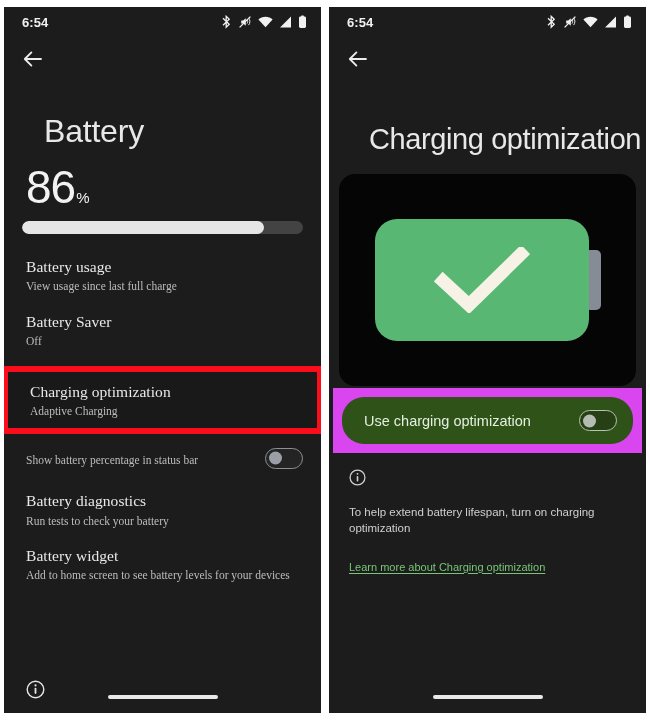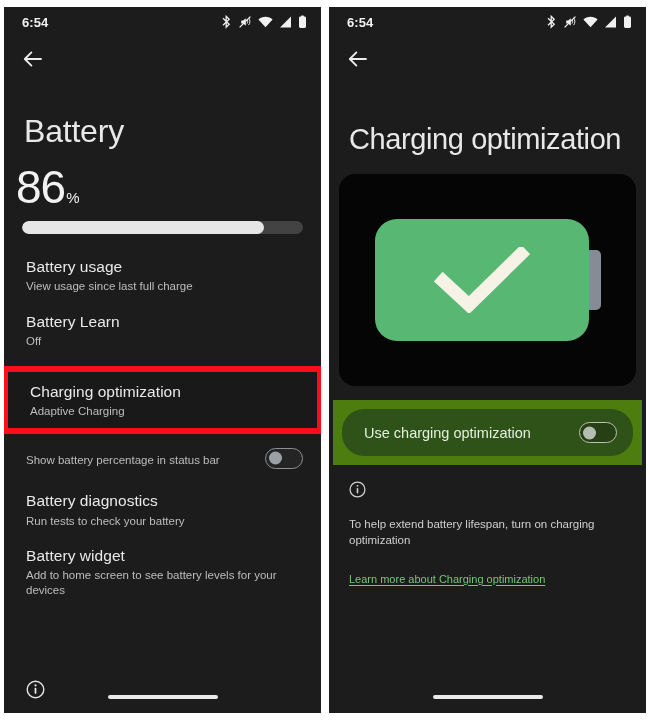--- a/index.html
+++ b/index.html
@@ -55,28 +55,28 @@
   .backbtn {
     width: 30px; height: 30px;
     display: flex; align-items: center; justify-content: center;
     cursor: pointer;
   }
 
   
   .page-title {
     color: #e8e8e8;
     font-weight: normal;
-    padding-left: 20px;
+    padding-left: 40px;
   }
   .title-battery { font-size: 32px; margin-top: 32px; letter-spacing: -0.2px; }
   .title-charging { font-size: 29px; margin-top: 42px; letter-spacing: -0.4px; }
 
   
   .pct-wrap {
-    padding-left: 12px;
+    padding-left: 22px;
     margin-top: 14px;
     display: flex;
     align-items: baseline;
   }
   .pct-num { color: #f2f2f2; font-size: 46px; font-weight: normal; line-height: 1; letter-spacing: -1px; }
   .pct-sym { color: #f2f2f2; font-size: 15px; margin-left: 1px; }
 
   .bar-track {
     margin: 11px 18px 0 18px;
     height: 13px;
@@ -100,21 +100,21 @@
   
   .list { margin-top: 14px; }
   .row {
     padding: 9px 18px 9px 22px;
     display: flex;
     align-items: center;
     justify-content: space-between;
     min-height: 48px;
     cursor: pointer;
   }
-  .row-text { flex: 1; min-width: 0; }
+  .row-text { flex: 1; min-width: 0; font-family: Liberation Serif, serif; }
   .row-title {
     color: #e9e9e9;
     font-size: 15.5px;
     line-height: 1.25;
     letter-spacing: .05px;
   }
   .row-sub {
     color: #bdbdbd;
     font-size: 11.5px;
     margin-top: 3px;
@@ -209,23 +209,23 @@
   .batt-check {
     position: absolute;
     left: 0; top: 0;
     width: 214px; height: 122px;
     display: flex; align-items: center; justify-content: center;
     z-index: 3;
   }
 
   
   .hl-band-green {
-    background: #4d7c0f;
+    background: #d946ef;
     padding: 5px 5px;
-    margin: 14px 4px 0 4px;
+    margin: 2px 4px 0 4px;
   }
   .green-row {
     background: #2e5217;
     border-radius: 22px;
     margin: 4px;
     padding: 13px 16px 13px 22px;
     display: flex;
     align-items: center;
     justify-content: space-between;
     cursor: pointer;
@@ -321,21 +321,21 @@
 
       <div class="row">
         <div class="row-text">
           <div class="row-title">Battery usage</div>
           <div class="row-sub">View usage since last full charge</div>
         </div>
       </div>
 
       <div class="row">
         <div class="row-text">
-          <div class="row-title">Battery Learn</div>
+          <div class="row-title">Battery Saver</div>
           <div class="row-sub">Off</div>
         </div>
       </div>
 
       <div class="hl-band">
         <div class="row">
           <div class="row-text">
             <div class="row-title">Charging optimization</div>
             <div class="row-sub">Adaptive Charging</div>
           </div>

